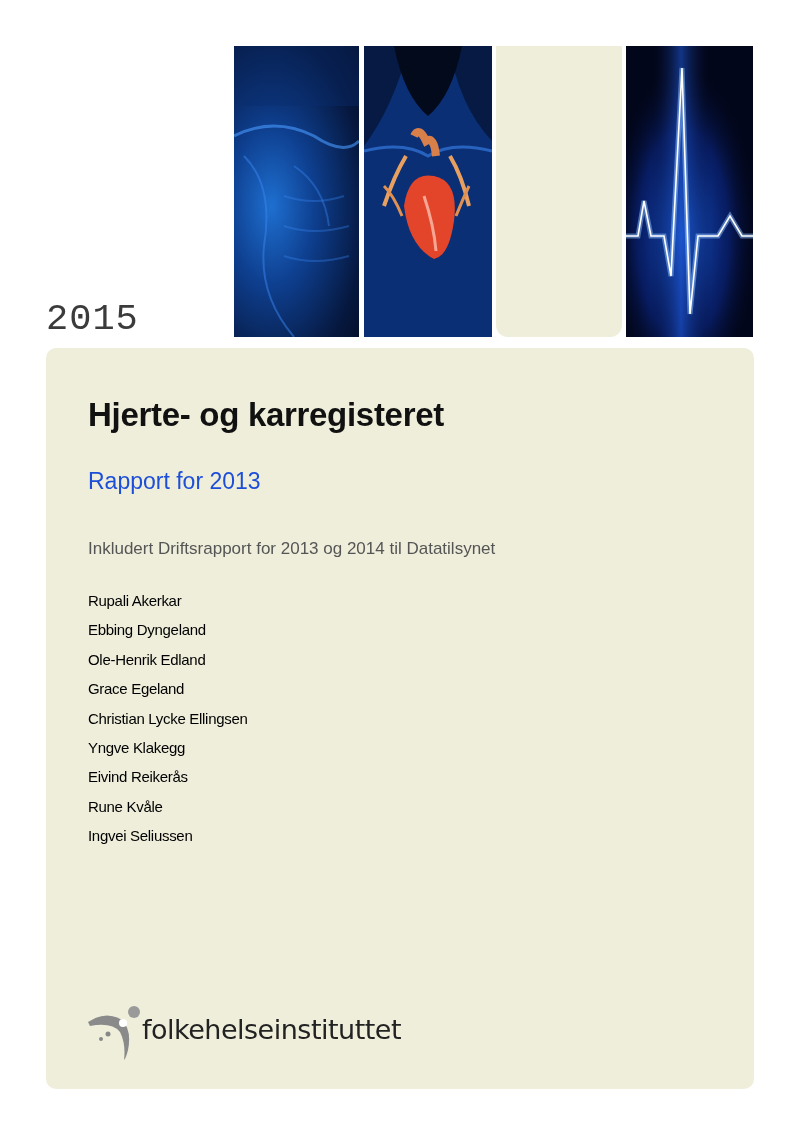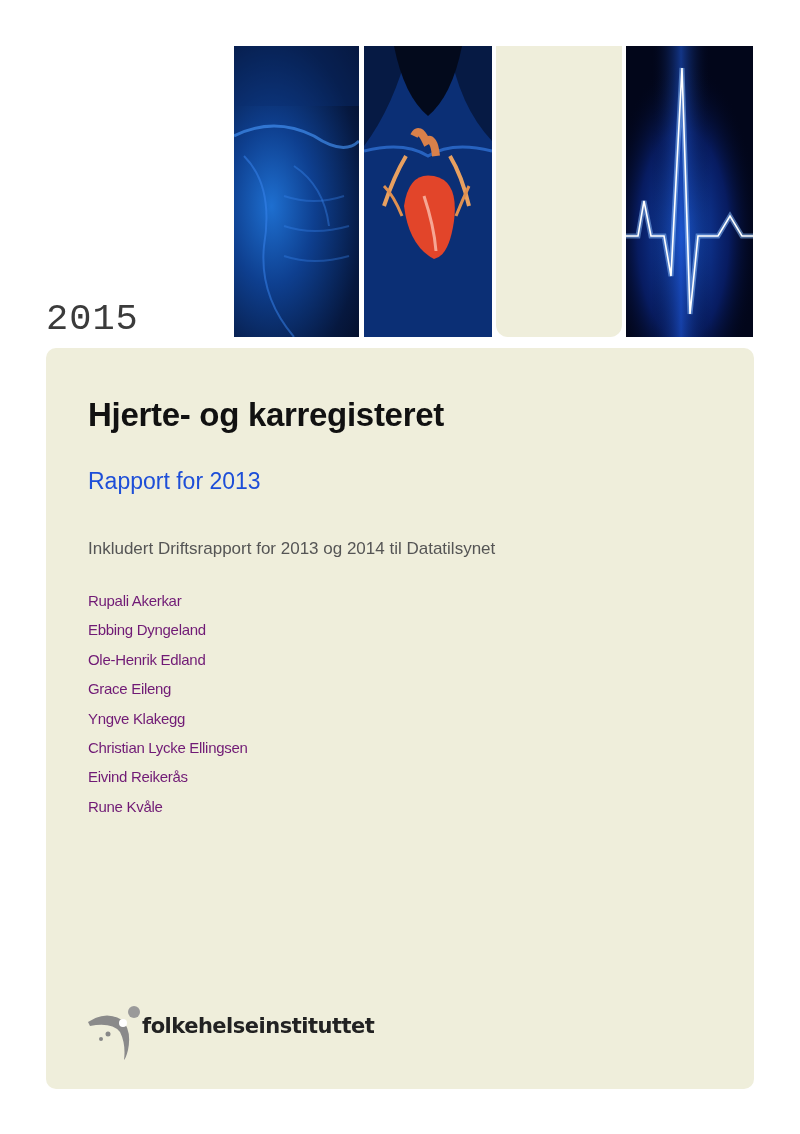--- a/index.html
+++ b/index.html
@@ -9,23 +9,23 @@
   .p1 { left:234px; width:125px; background:radial-gradient(ellipse at 30% 55%, #1e6fd0 0%, #0e3f8f 35%, #06183f 75%, #040c24 100%); }
   .p2 { left:364px; width:128px; background:radial-gradient(ellipse at 50% 10%, #000814 0%, #0a2c6f 40%, #1d5fc0 60%, #07183b 100%); }
   .p3 { left:496px; width:126px; background:#efeedb; border-radius:0 0 12px 12px; }
   .p4 { left:626px; width:127px; background:#02061a; }
   .panel svg { position:absolute; left:0; top:0; width:100%; height:100%; }
   .card { position:absolute; left:46px; top:348px; width:708px; height:741px; background:#efeedb; border-radius:10px; }
   .title { position:absolute; left:42px; top:48px; font-size:33px; font-weight:bold; color:#111; margin:0; letter-spacing:-0.3px; }
   .subtitle { position:absolute; left:42px; top:120px; font-size:23px; color:#1d4ed8; }
   .subsubtitle { position:absolute; left:42px; top:151px; font-size:17px; color:#555;margin-top:40px; }
   .authors { position:absolute; left:42px; top:243px; margin:0; padding:0; list-style:none; }
-  .authors li { font-size:15px; color:#701a75; height:29.4px; line-height:20px; letter-spacing:-0.3px; }
+  .authors li { font-size:15px; color:#000000; height:29.4px; line-height:20px; letter-spacing:-0.3px; }
   .logo { position:absolute; left:40px; top:656px; width:300px; height:60px; }
-  .logo-text { position:absolute; left:56px; top:10px; font-family:"DejaVu Sans", sans-serif; font-size:21px; color:#222; letter-spacing:-0.5px;font-weight:bold; }
+  .logo-text { position:absolute; left:56px; top:10px; font-family:"DejaVu Sans", sans-serif; font-size:27px; color:#222; letter-spacing:-0.5px; }
 </style>
 </head>
 <body>
 
 <div class="year">2015</div>
 
 <div class="panel p1">
   <svg viewBox="0 0 125 291" preserveAspectRatio="none">
     <path d="M0 90 Q40 70 80 90 Q110 110 125 95" stroke="#4a9bff" stroke-width="3" fill="none" opacity="0.6"></path>
     <path d="M10 110 Q40 140 30 200 Q25 250 60 291" stroke="#3a86f0" stroke-width="2" fill="none" opacity="0.5"></path>
@@ -78,25 +78,26 @@
 
 <div class="card">
   <h1 class="title">Hjerte- og karregisteret</h1>
   <div class="subtitle">Rapport for 2013</div>
   <div class="subsubtitle">Inkludert Driftsrapport for 2013 og 2014 til Datatilsynet</div>
 
   <ul class="authors">
     <li>Rupali Akerkar</li>
     <li>Ebbing Dyngeland</li>
     <li>Ole-Henrik Edland</li>
-    <li>Grace Eileng</li>
+    <li>Grace Egeland</li>
+    <li>Christian Lycke Ellingsen</li>
     <li>Yngve Klakegg</li>
-    <li>Christian Lycke Ellingsen</li>
     <li>Eivind Reikerås</li>
     <li>Rune Kvåle</li>
+    <li>Ingvei Seliussen</li>
   </ul>
 
   <div class="logo">
     <svg width="56" height="60" viewBox="0 0 56 60" style="position:absolute;left:0;top:0;">
       <path d="M2 18 Q20 6 36 16 Q46 26 42 46 Q40 54 38 56 Q40 40 34 28 Q26 18 4 22 Z" fill="#8a8a8a"></path>
       <circle cx="48" cy="8" r="6" fill="#9a9a9a"></circle>
       <circle cx="37" cy="19" r="4" fill="#ffffff"></circle>
       <circle cx="22" cy="30" r="2.5" fill="#888"></circle>
       <circle cx="15" cy="35" r="2" fill="#888"></circle>
     </svg>

